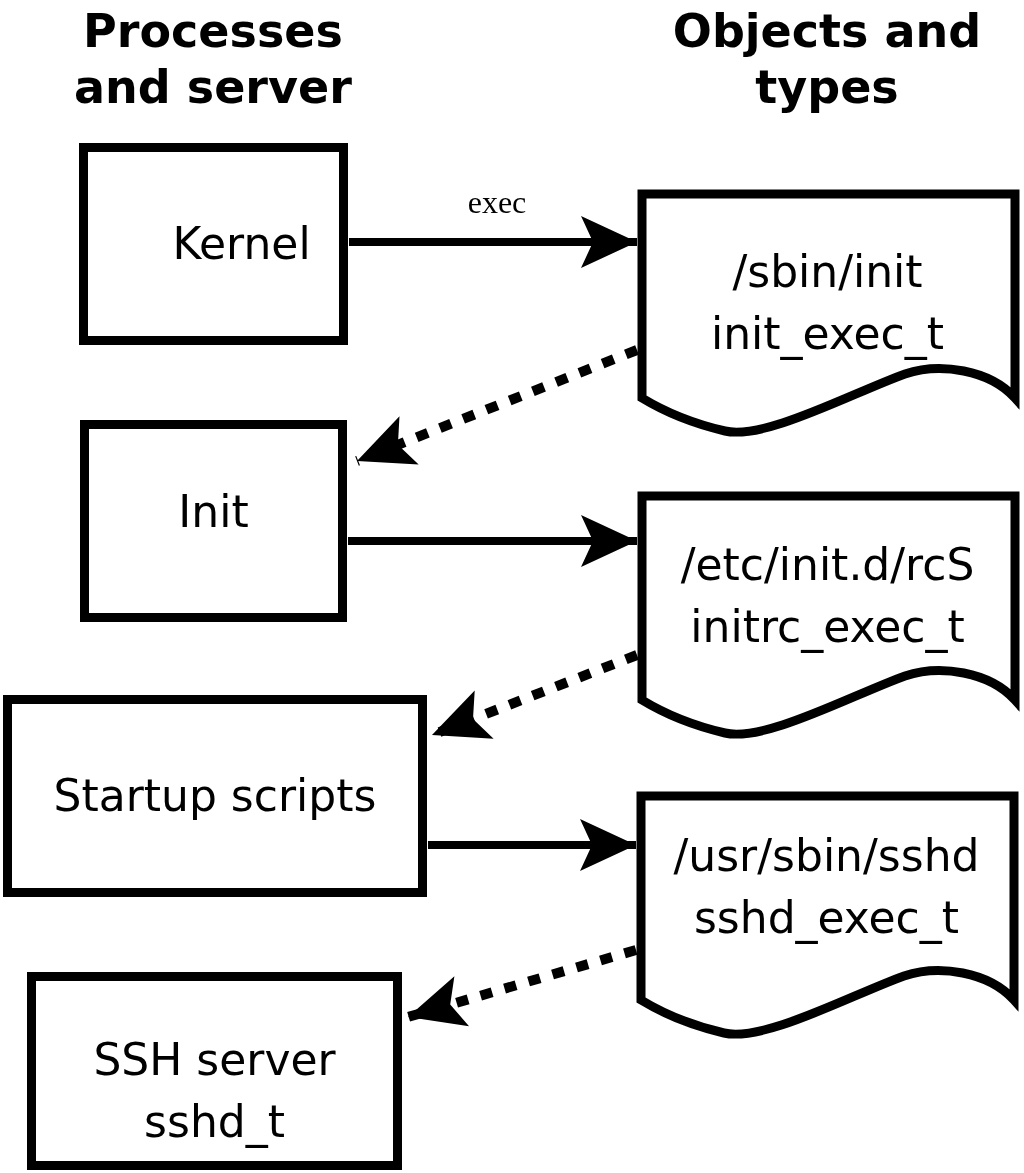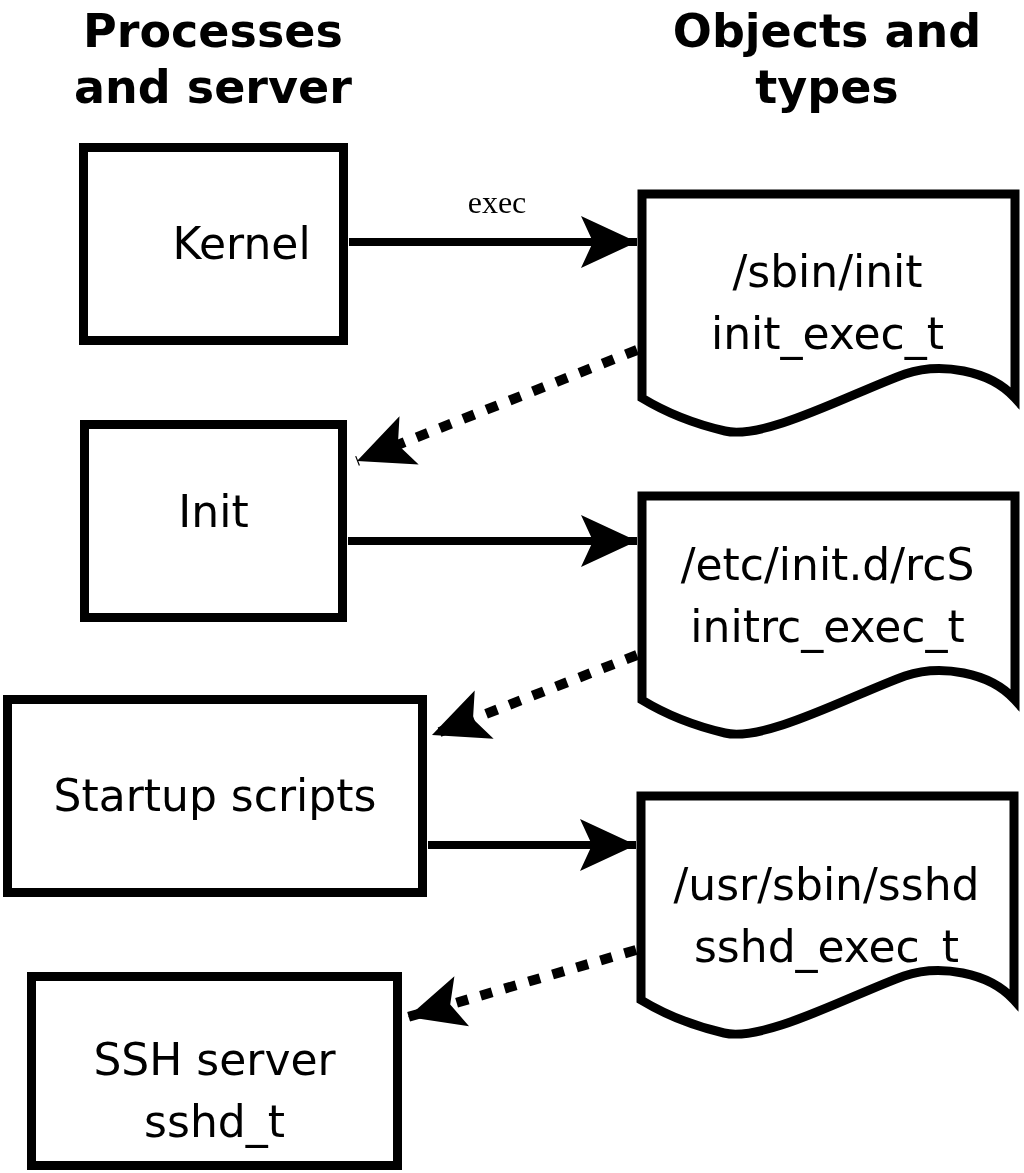--- a/index.html
+++ b/index.html
@@ -104,20 +104,20 @@
   </div>
 
   <div class="overlay node-label" style="left:640px; top:208px; width:375px; height:190px;">
     <div>/sbin/init</div>
     <div>init_exec_t</div>
   </div>
   <div class="overlay node-label" style="left:640px; top:492px; width:375px; height:190px;margin-top:9px;">
     <div>/etc/init.d/rcS</div>
     <div>initrc_exec_t</div>
   </div>
-  <div class="overlay node-label" style="left:639px; top:821px; width:375px; height:190px;">
+  <div class="overlay node-label" style="left:639px; top:792px; width:375px; height:190px;">
     <div>/usr/sbin/sshd</div>
     <div>sshd_exec_t</div>
   </div>
 
   <div class="overlay edge-label" style="left:377px; top:179px; width:240px;">exec</div>
 
 </div>
 
 </body></html>

